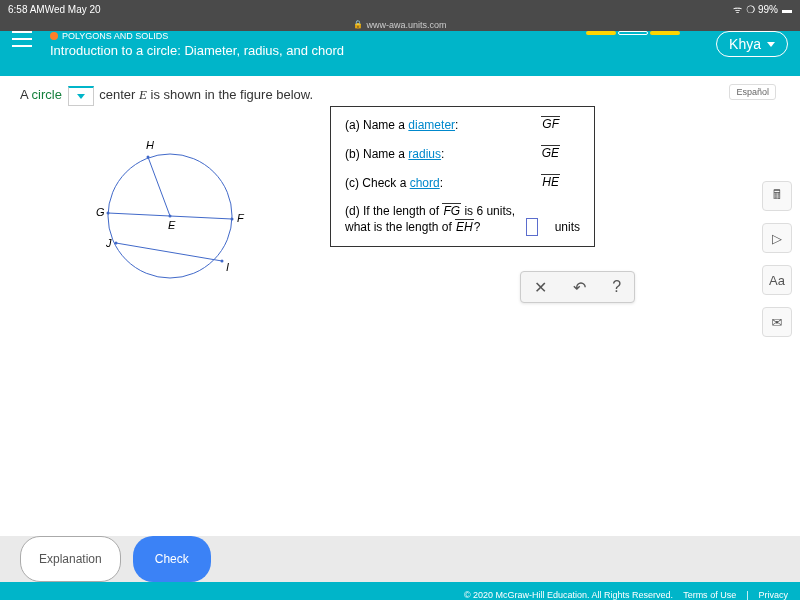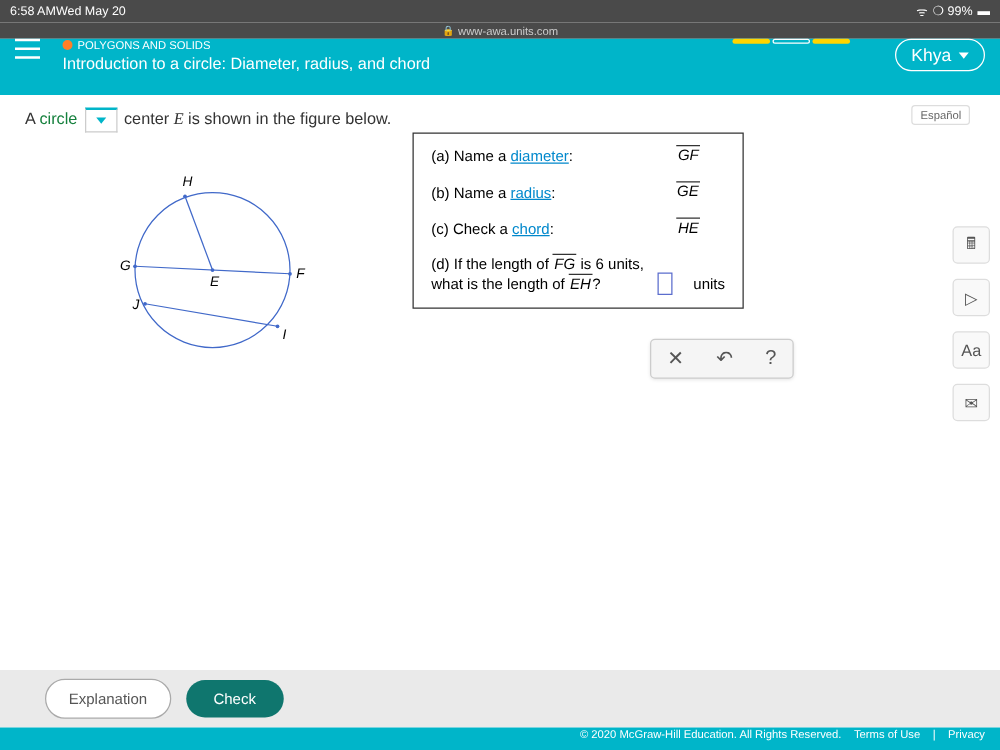--- a/index.html
+++ b/index.html
@@ -33,24 +33,24 @@
 .answer-row{display:flex;justify-content:space-between;align-items:center;margin-bottom:14px}
 .answer-row .link{color:#0088cc;text-decoration:underline}
 .overline{border-top:1px solid #333;font-style:italic;font-family:Liberation Sans, sans-serif;padding:0 1px}
 .ans-val{font-family:'Times New Roman',serif;font-style:italic;margin-right:20px}
 .units-row{display:flex;align-items:center;justify-content:flex-end;gap:17px}
 .unit-input{width:12px;height:18px;border:1.5px solid #5b6dcd;background:#fff}
 .toolbar{position:absolute;left:520px;top:195px;width:115px;height:32px;border:1px solid #ccc;border-radius:4px;background:#f5f5f5;display:flex;align-items:center;justify-content:space-around;box-shadow:0 1px 3px rgba(0,0,0,.1)}
 .toolbar span{font-size:16px;color:#555;cursor:pointer}
 .side-tools{position:absolute;right:8px;top:105px;display:flex;flex-direction:column;gap:12px}
 .side-btn{width:30px;height:30px;border:1px solid #ddd;border-radius:4px;background:#f9f9f9;display:flex;align-items:center;justify-content:center;font-size:13px;color:#555;cursor:pointer}
-.bottom-bar{position:absolute;bottom:18px;left:0;right:0;background:#eaeaea;height:46px;display:flex;align-items:center;padding:0 36px;gap:12px}
+.bottom-bar{position:absolute;bottom:18px;left:0;right:0;background:#eaeaea;height:46px;display:flex;padding:0 20px;gap:12px}
 .btn-exp{border:1px solid #aaa;background:#fff;color:#555;border-radius:20px;padding:8px 18px;font-size:12px;cursor:pointer}
-.btn-check{background:#0f766e;color:#fff;border:none;border-radius:20px;padding:8px 22px;font-size:12px;cursor:pointer}
-.footer{position:absolute;bottom:0;left:0;right:0;background:#00b5c9;height:18px;display:flex;align-items:flex-start;justify-content:flex-end;padding:0 12px;gap:10px;color:#fff;font-size:9px}
+.btn-check{background:#3b82f6;color:#fff;border:none;border-radius:20px;padding:8px 22px;font-size:12px;cursor:pointer}
+.footer{position:absolute;bottom:0;left:0;right:0;background:#00b5c9;height:18px;display:flex;align-items:flex-end;justify-content:flex-end;padding:0 12px;gap:10px;color:#fff;font-size:9px}
 .footer span{cursor:pointer}
 .footer .sep{color:#fff}
 </style>
 </head>
 <body>
 
 <div class="status-bar">
   <div class="status-left">
     <span>6:58 AM</span>
     <span>Wed May 20</span>

